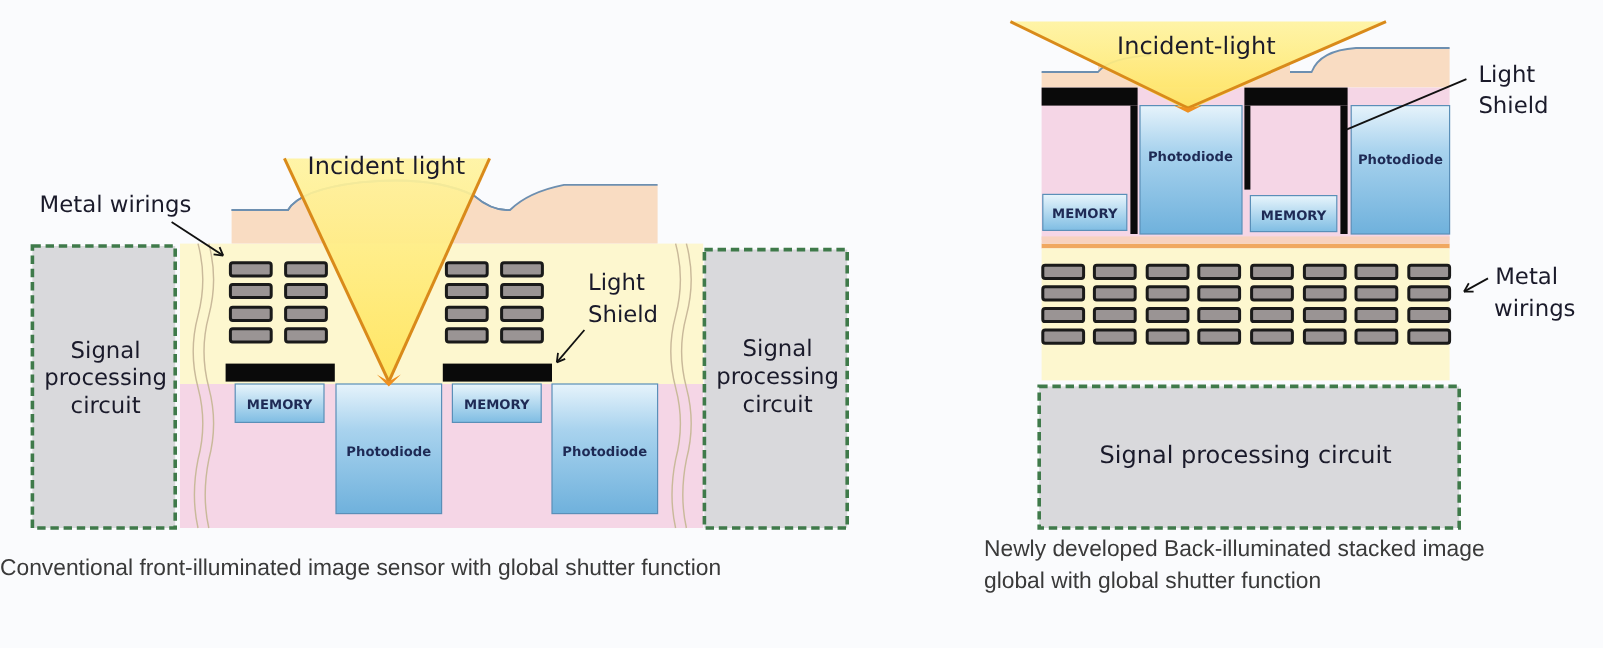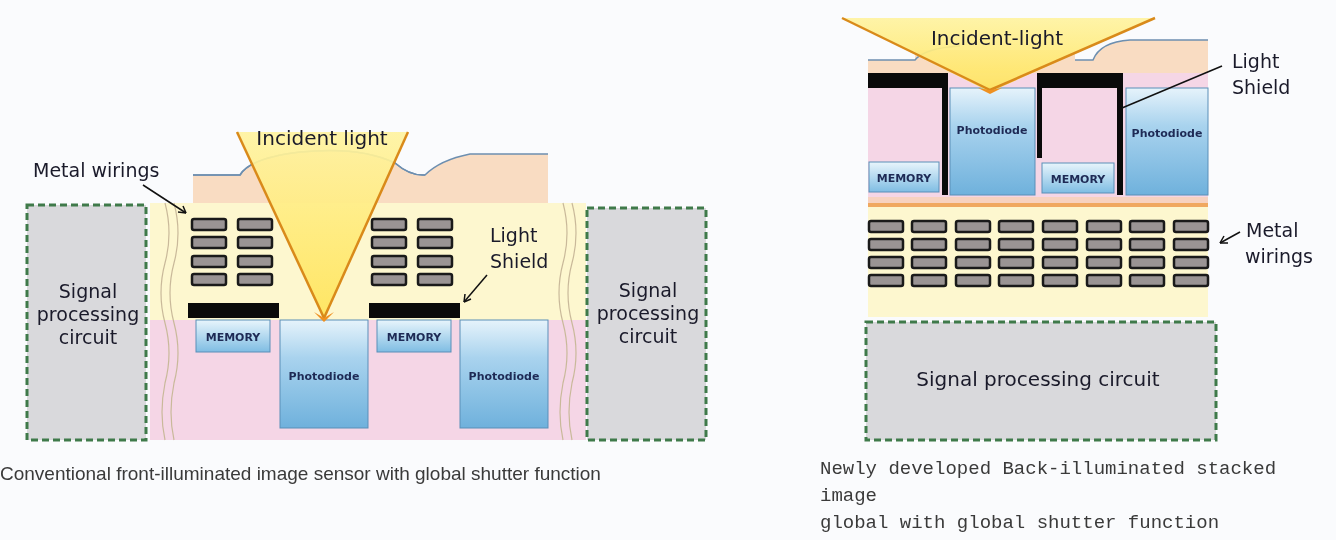--- a/index.html
+++ b/index.html
@@ -185,16 +185,16 @@
     <text class="lbl" x="1245" y="263" font-size="19">wirings</text>
     <line x1="1240" y1="232" x2="1220" y2="243" stroke="#111" stroke-width="1.5"></line>
     <path d="M1220 243 L1228 243 M1220 243 L1224 236" stroke="#111" stroke-width="1.5" fill="none"></path>
 
     <rect x="866" y="322" width="350" height="118" fill="#d9d9dc" stroke="#3f7a4a" stroke-width="3" stroke-dasharray="7 4"></rect>
     <text class="lbl" x="1038" y="386" font-size="20" text-anchor="middle">Signal processing circuit</text>
   </g>
 </svg>
 
 <div class="caption" style="left:0; top:460px; width:740px;">Conventional front-illuminated image sensor with global shutter function</div>
-<div class="caption" style="left:820px; top:456px; width:516px;font-family:Liberation Mono, monospace;">
+<div class="caption" style="left:820px; top:444px; width:516px;">
   <div>Newly developed Back-illuminated stacked image</div>
   <div>global with global shutter function</div>
 </div>
 
 </body></html>

